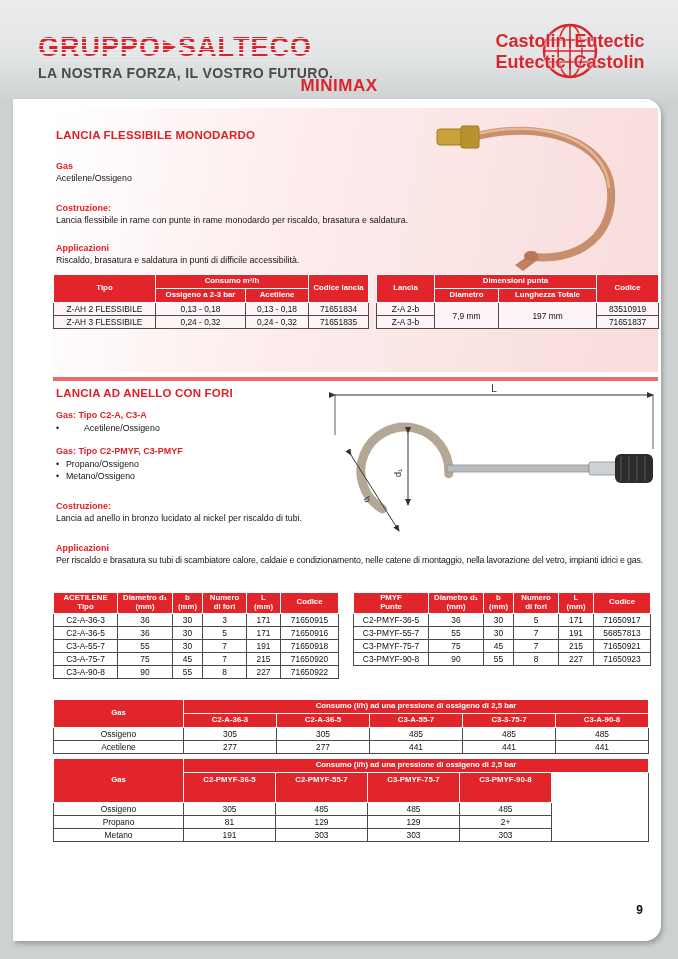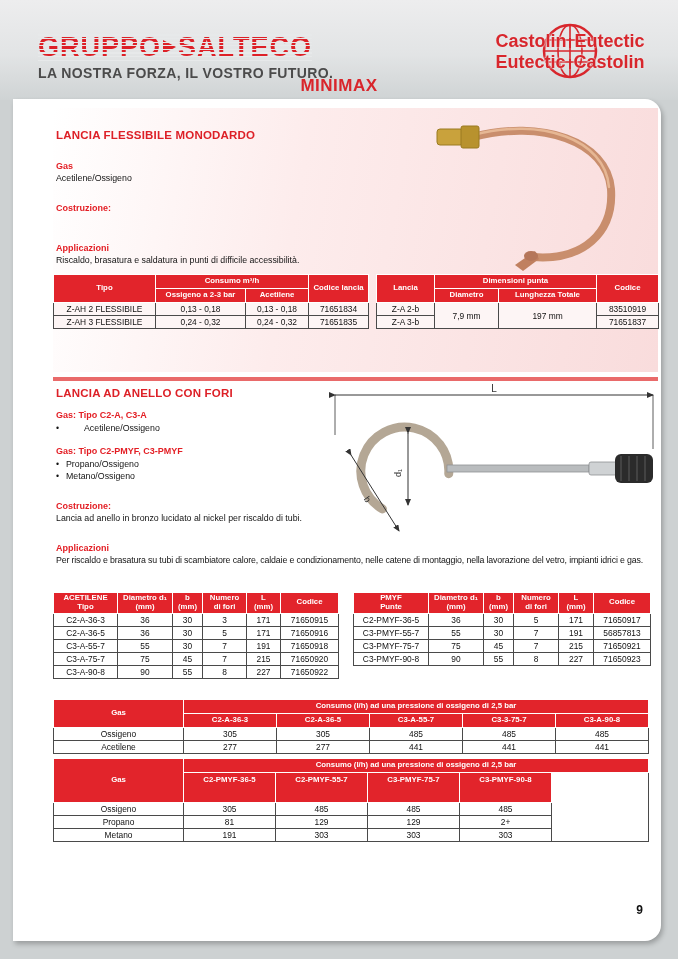--- a/index.html
+++ b/index.html
@@ -130,20 +130,21 @@
     <polygon points="124,140 104,154 112,160 128,148" fill="#c08060"></polygon>
     <ellipse cx="120" cy="145" rx="7" ry="5" fill="#b5765a"></ellipse>
   </svg>
 
   <h2 class="sec-title abs" style="left:43px; top:30px;">LANCIA FLESSIBILE MONODARDO</h2>
 
   <div class="lbl abs" style="left:43px; top:62px;">Gas</div>
   <div class="txt abs" style="left:43px; top:74px;">Acetilene/Ossigeno</div>
 
   <div class="lbl abs" style="left:43px; top:104px;">Costruzione:</div>
+  <div class="txt abs nowrap" style="left:43px; top:116px;">Lancia flessibile in rame con punte in rame monodardo per riscaldo, brasatura e saldatura.</div>
 
   <div class="lbl abs" style="left:43px; top:144px;">Applicazioni</div>
   <div class="txt abs nowrap" style="left:43px; top:156px;text-align:center;">Riscaldo, brasatura e saldatura in punti di difficile accessibilità.</div>
 
   <table class="abs s1" style="left:40px; top:175px; width:315px;">
     <colgroup>
         <col style="width:102px">
         <col style="width:90px">
         <col style="width:63px">
         <col style="width:60px">

